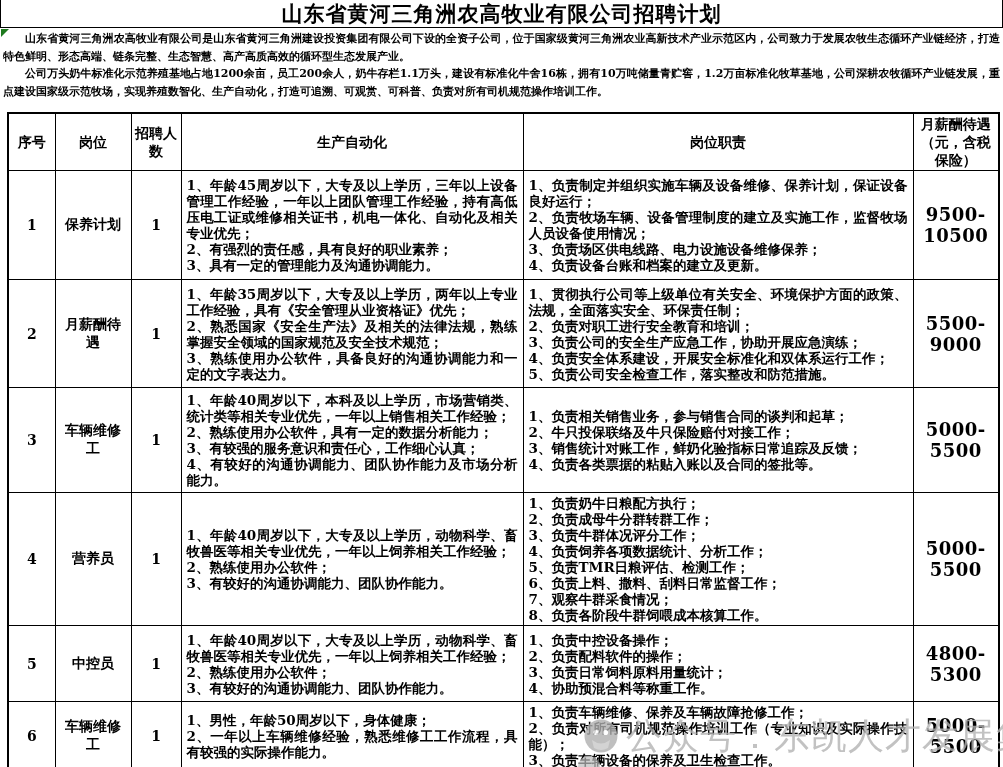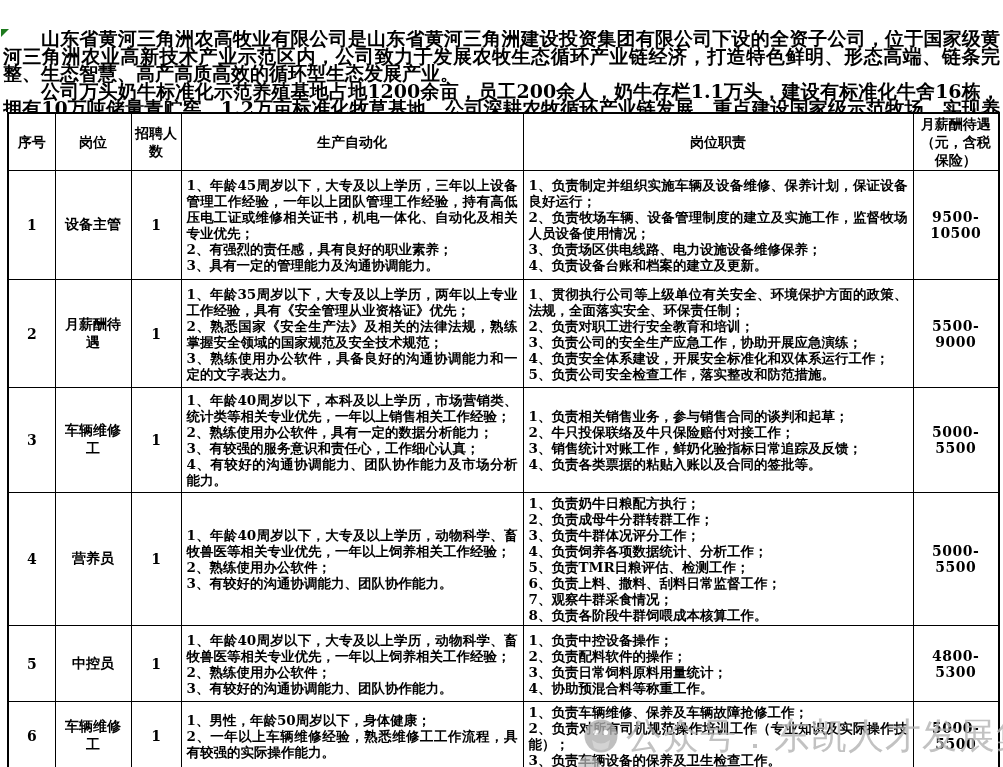--- a/index.html
+++ b/index.html
@@ -21,21 +21,21 @@
   
   .error-triangle{
     position:absolute;left:1px;top:29px;
     width:0;height:0;
     border-top:8px solid #1e7a1e;
     border-right:8px solid transparent;
   }
   
   .intro{
     position:absolute;left:3px;top:30px;width:997px;height:82px;
-    font-size:19px;font-weight:bold;line-height:17.6px;
+    font-size:11px;font-weight:bold;line-height:17.6px;
     text-align:justify;overflow:hidden;
   }
   .intro p{margin:0;text-indent:2em;}
   
   table.jobs{
     position:absolute;left:7px;top:112px;
     width:991px;
     border-collapse:collapse;table-layout:fixed;
     background:#fff;
   }
@@ -49,21 +49,21 @@
   }
   table.jobs td{
     font-weight:bold;vertical-align:middle;overflow:hidden;
     padding:2px 5px;
   }
   td.c{text-align:center;font-size:14px;}
   td.l{
     text-align:justify;font-size:13.5px;line-height:16px;
     white-space:pre-line;
   }
-  td.sal{font-size:14px;letter-spacing:.5px;}
+  td.sal{font-size:18px;letter-spacing:.5px;}
   
   .watermark{
     position:absolute;left:584px;top:719px;
     display:flex;align-items:center;gap:8px;
     color:#b3b3b3;opacity:.8;pointer-events:none;
     font-weight:normal;
   }
   .wm-text{
     font-size:36px;line-height:34px;white-space:nowrap;
     letter-spacing:1px;
@@ -71,20 +71,21 @@
   .wm-partial{
     position:absolute;left:578px;top:756px;width:22px;height:22px;
     border-radius:50%;background:#bdbdbd;opacity:.7;pointer-events:none;
   }
 </style>
 </head>
 <body>
 
 <div class="page">
 
+  <div class="title-bar">山东省黄河三角洲农高牧业有限公司招聘计划</div>
 
   <div class="error-triangle"></div>
 
   <div class="intro">
     <p>山东省黄河三角洲农高牧业有限公司是山东省黄河三角洲建设投资集团有限公司下设的全资子公司，位于国家级黄河三角洲农业高新技术产业示范区内，公司致力于发展农牧生态循环产业链经济，打造特色鲜明、形态高端、链条完整、生态智慧、高产高质高效的循环型生态发展产业。</p>
     <p>公司万头奶牛标准化示范养殖基地占地1200余亩，员工200余人，奶牛存栏1.1万头，建设有标准化牛舍16栋，拥有10万吨储量青贮窖，1.2万亩标准化牧草基地，公司深耕农牧循环产业链发展，重点建设国家级示范牧场，实现养殖数智化、生产自动化，打造可追溯、可观赏、可科普、负责对所有司机规范操作培训工作。</p>
   </div>
 
   <table class="jobs">
     <colgroup>
@@ -101,21 +102,21 @@
         <th>岗位</th>
         <th>招聘人数</th>
         <th>生产自动化</th>
         <th>岗位职责</th>
         <th>月薪酬待遇（元，含税保险）</th>
       </tr>
     </thead>
     <tbody>
       <tr style="height:109px">
         <td class="c">1</td>
-        <td class="c">设备主管</td>
+        <td class="c">保养计划</td>
         <td class="c">1</td>
         <td class="l">1、年龄45周岁以下，大专及以上学历，三年以上设备管理工作经验，一年以上团队管理工作经验，持有高低压电工证或维修相关证书，机电一体化、自动化及相关专业优先；
 2、有强烈的责任感，具有良好的职业素养；
 3、具有一定的管理能力及沟通协调能力。</td>
         <td class="l">1、负责制定并组织实施车辆及设备维修、保养计划，保证设备良好运行；
 2、负责牧场车辆、设备管理制度的建立及实施工作，监督牧场人员设备使用情况；
 3、负责场区供电线路、电力设施设备维修保养；
 4、负责设备台账和档案的建立及更新。</td>
         <td class="c sal">9500-10500</td>
       </tr>

